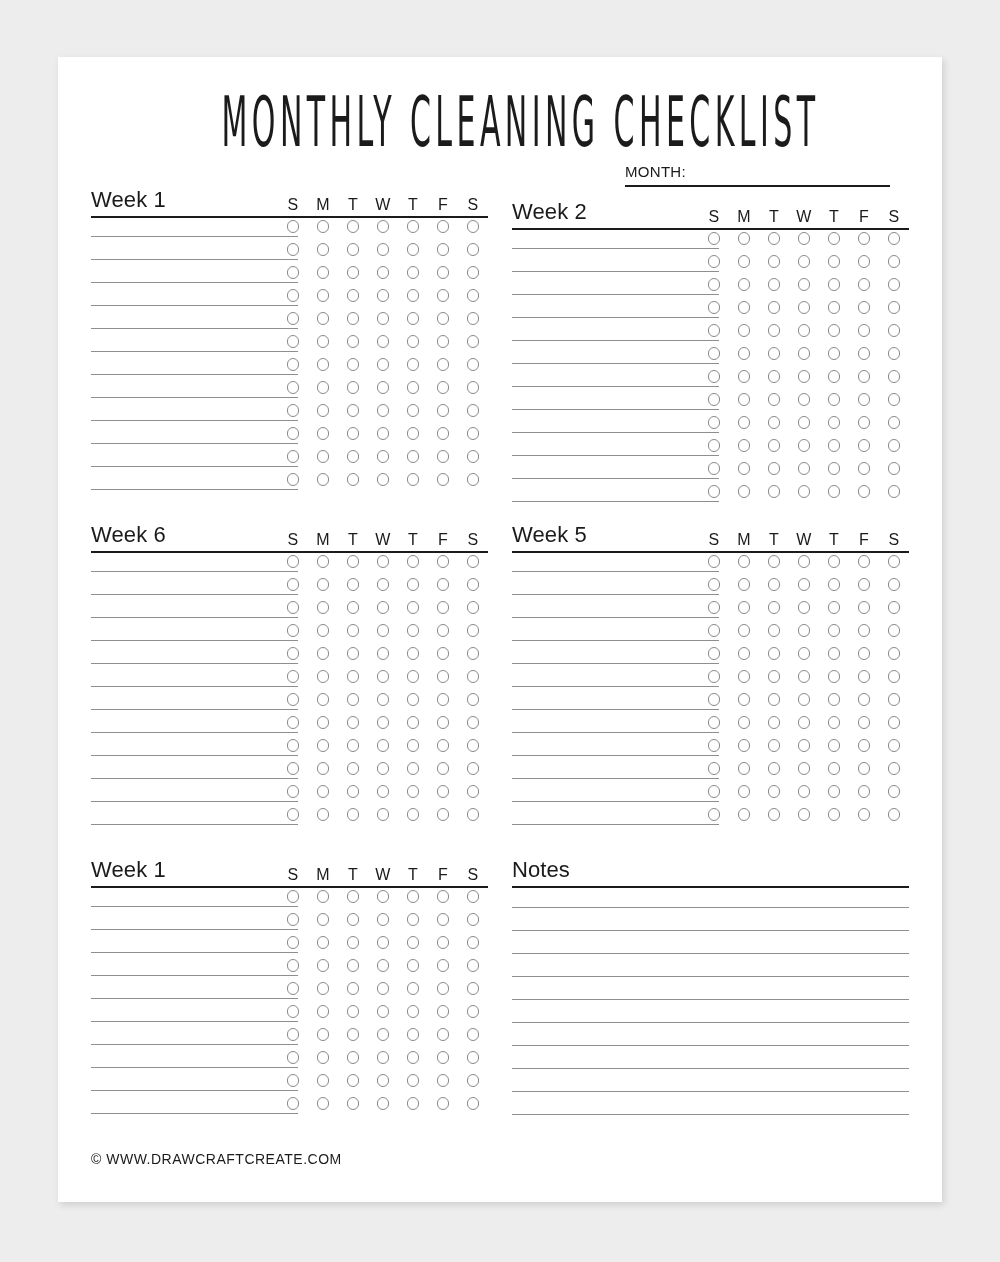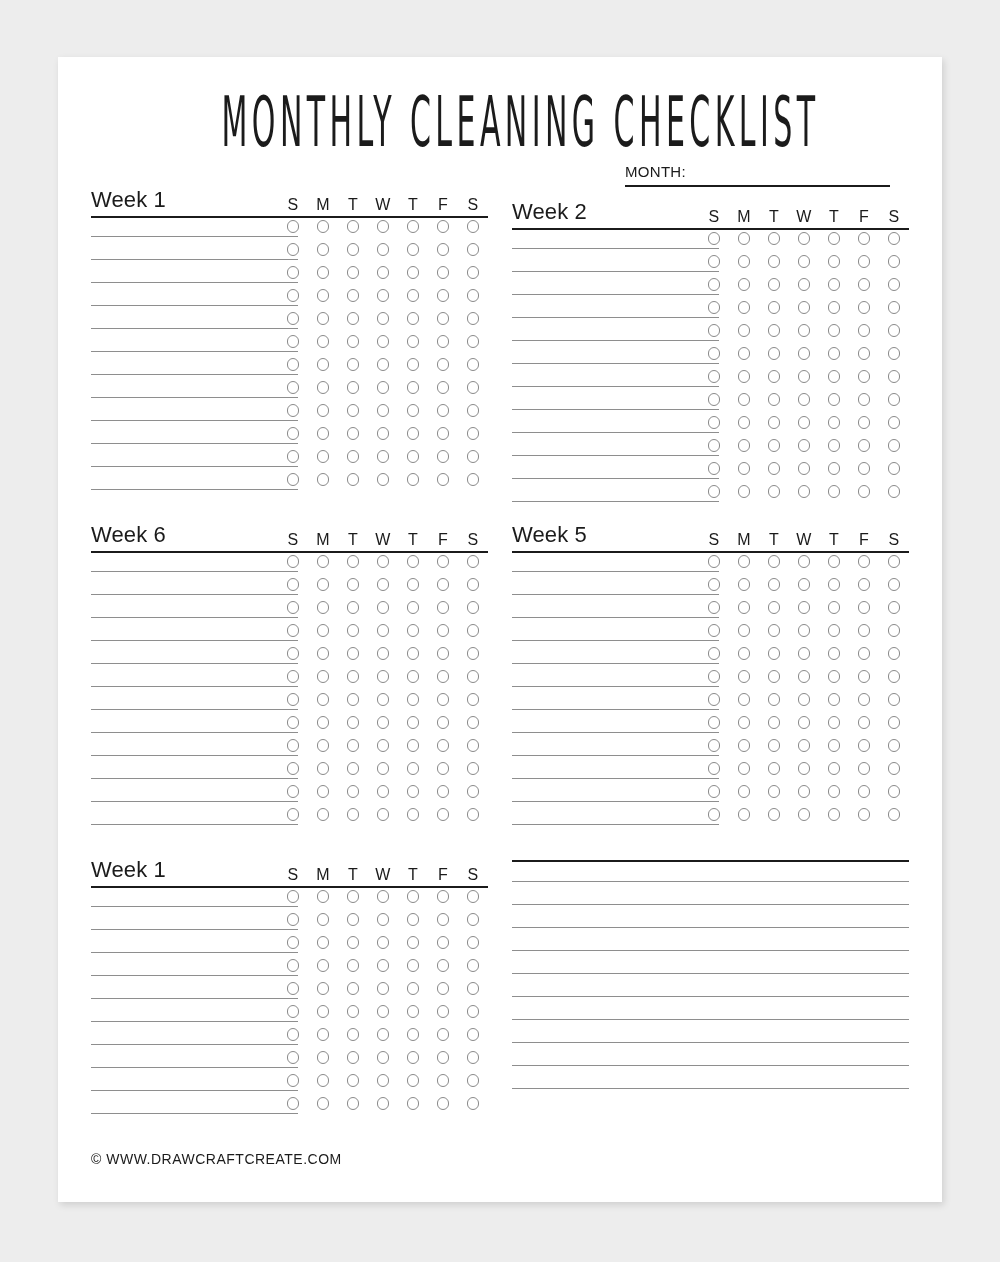--- a/index.html
+++ b/index.html
@@ -1756,20 +1756,23 @@
                 <div class="circle"></div>
               </div>
               <div class="circle-cell">
                 <div class="circle"></div>
               </div>
             </div>
           </div>
         </div>
       </div>
       <div class="block" style="left: 454px; top: 803px; width: 397px;">
+        <div class="block-head">
+          <div class="block-title">Notes</div>
+        </div>
         <div class="block-rule"></div>
         <div class="rows">
           <div class="note-row" style="height: 23px;">
             <div class="note-line"></div>
           </div>
           <div class="note-row" style="height: 23px;">
             <div class="note-line"></div>
           </div>
           <div class="note-row" style="height: 23px;">
             <div class="note-line"></div>

